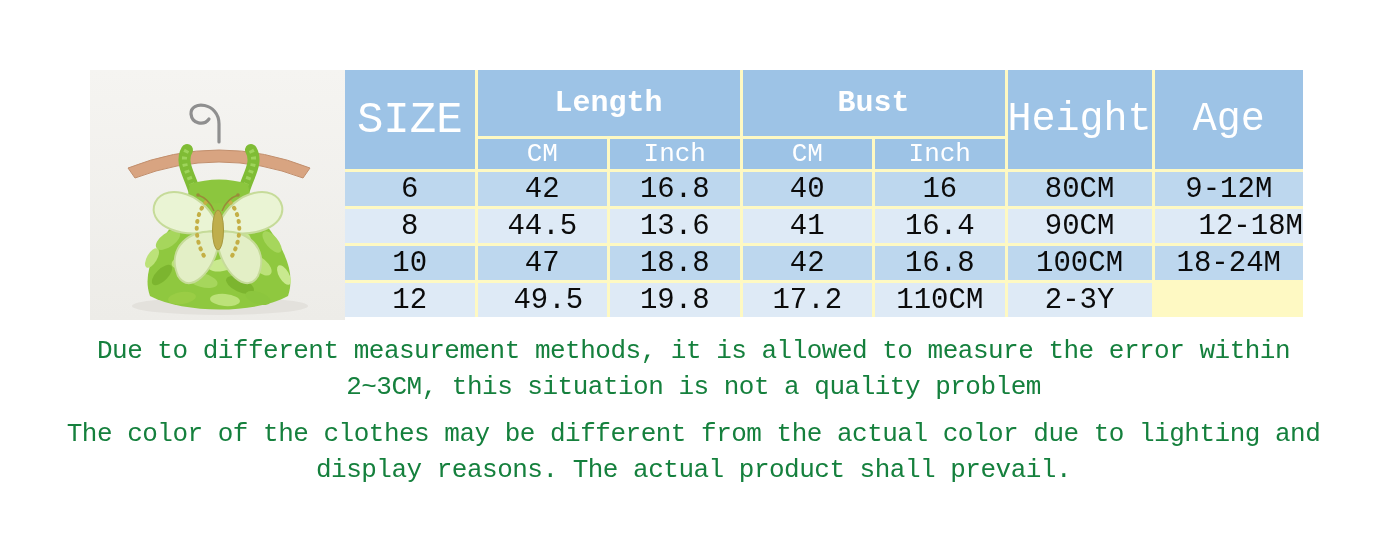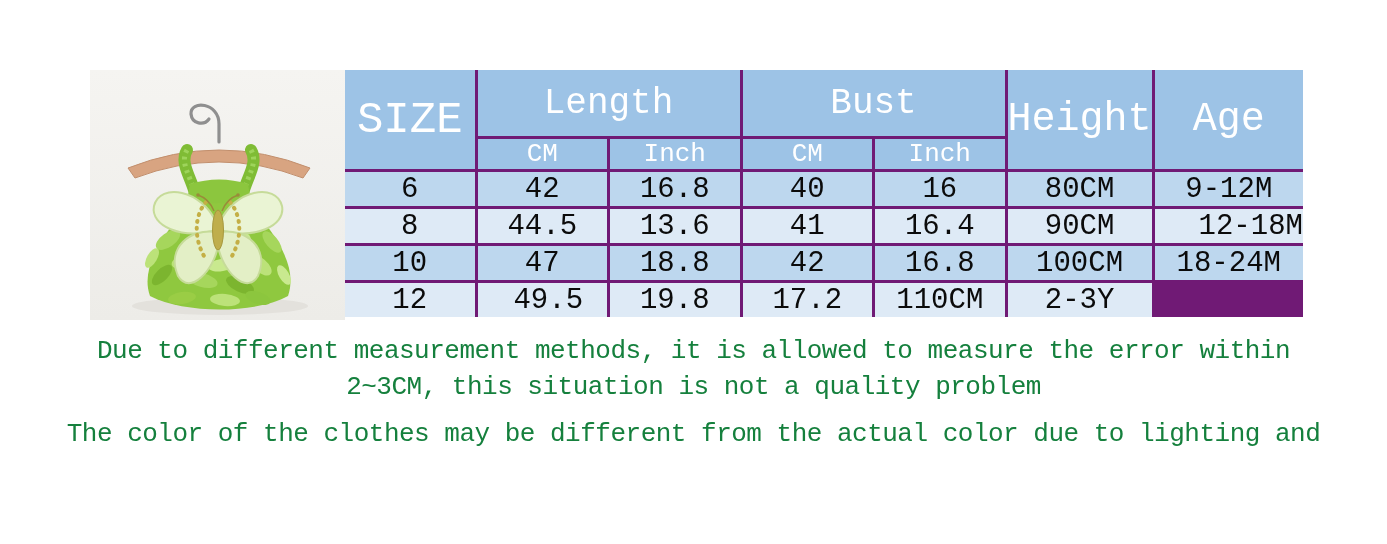--- a/index.html
+++ b/index.html
@@ -13,29 +13,29 @@
   .photo {
     position:absolute; left:90px; top:70px; width:255px; height:250px;
   }
   
   .size-table {
     position:absolute; left:345px; top:70px; width:958px; height:247px;
     display:grid;
     grid-template-columns:repeat(7,1fr);
     grid-template-rows:66px 30px 34px 34px 34px 34px;
     gap:3px;
-    background:#701a75;
+    background:#fef9c3;
   }
   .cell {
     display:flex; align-items:center; justify-content:center;
     white-space:nowrap;
   }
   .hdr { background:#9DC3E6; color:#ffffff; }
   .hdr-size  { font-size:44px; grid-column:1; grid-row:1/3; }
-  .hdr-span  { font-size:36px; }
+  .hdr-span  { font-size:30px;font-weight:bold; }
   .hdr-sub   { font-size:26px; }
   .hdr-tall  { font-size:40px; grid-row:1/3; }
   .data      { font-size:29px; color:#0b0b0b; }
   .row-a { background:#BDD7EE; }
   .row-b { background:#DEEAF6; }
   
   .note {
     position:absolute; left:0; width:1387px;
     text-align:center; color:#15803d;
     font-size:26px; line-height:36px; letter-spacing:-0.5px;
@@ -148,15 +148,16 @@
     <div class="cell data row-b" style="grid-row:6;">110CM</div>
     <div class="cell data row-b" style="grid-row:6;">2-3Y</div>
   </div>
 
   <div class="note note-1">
     <div>Due to different measurement methods, it is allowed to measure the error within</div>
     <div>2~3CM, this situation is not a quality problem</div>
   </div>
   <div class="note note-2">
     <div>The color of the clothes may be different from the actual color due to lighting and</div>
+    <div>display reasons. The actual product shall prevail.</div>
   </div>
 
 </div>
 
 </body></html>

